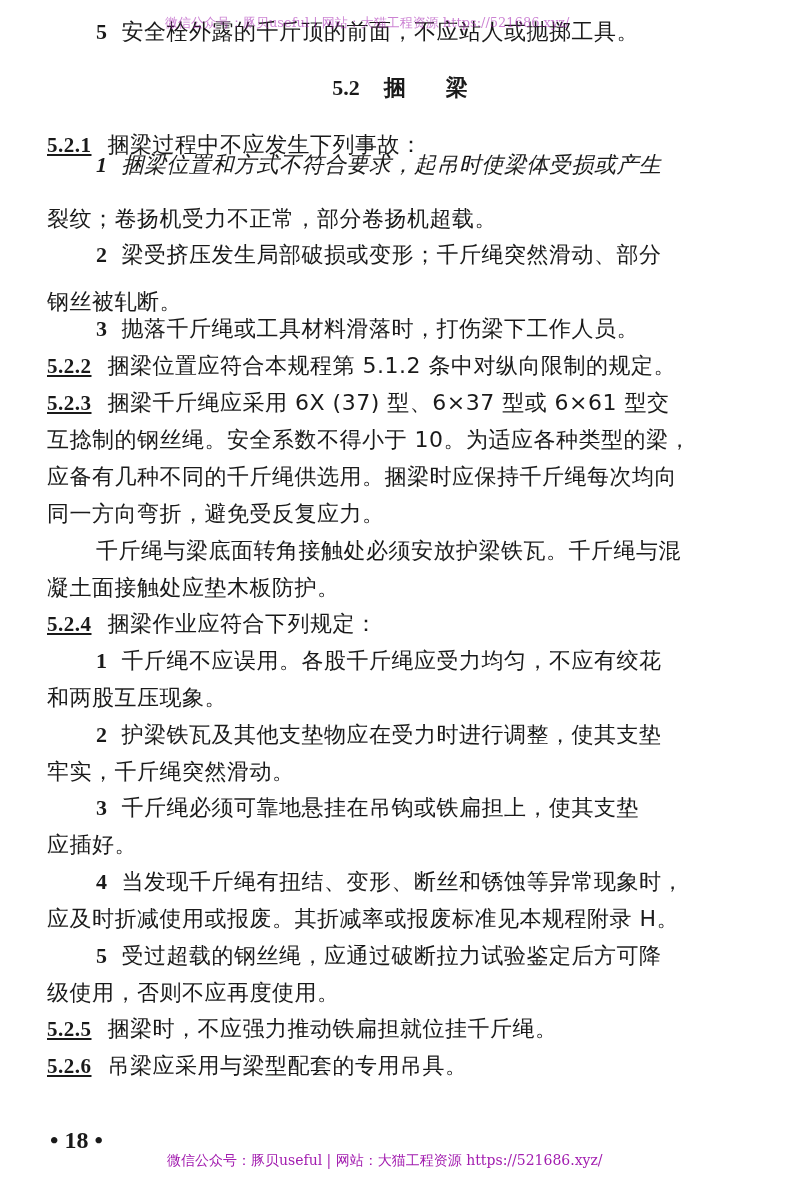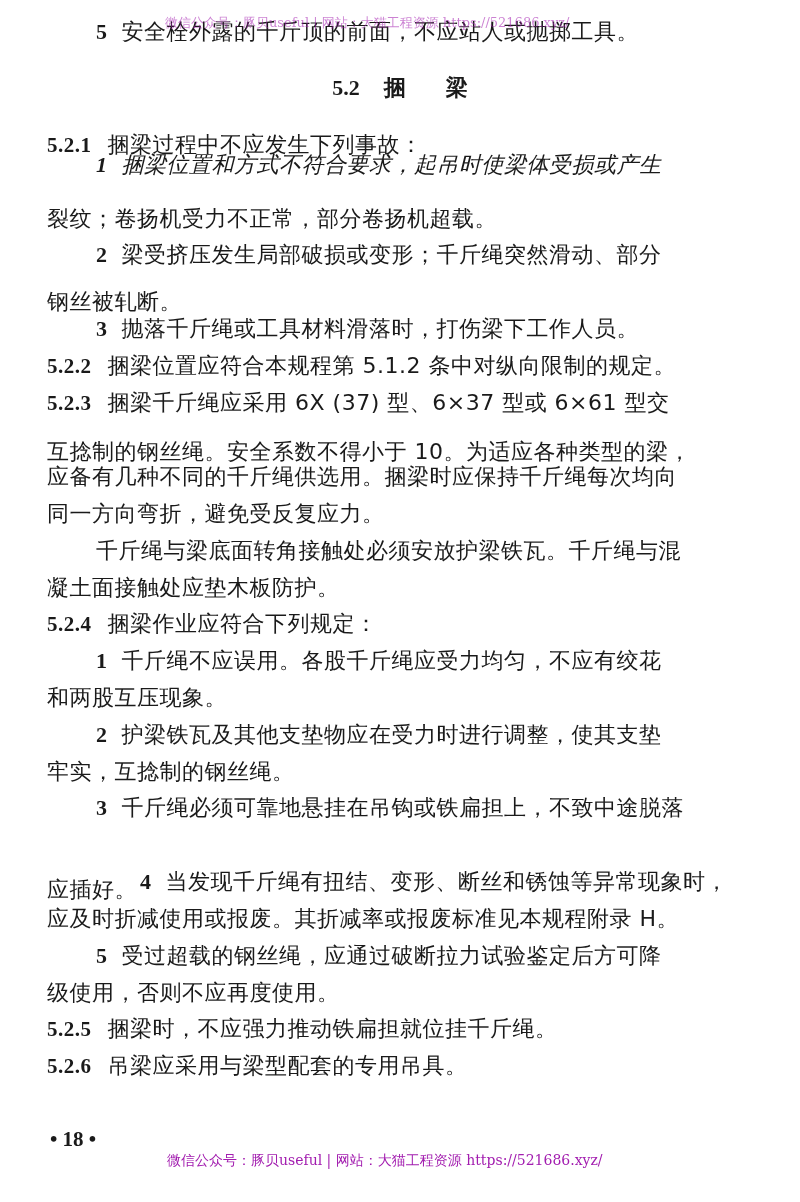--- a/index.html
+++ b/index.html
@@ -21,41 +21,42 @@
     font-family: "Liberation Serif", "DejaVu Serif", serif;
     font-weight: bold;
     font-size: 22px;
     margin-right: 14px;
   }
   .clause {
     font-family: "Liberation Serif", "DejaVu Serif", serif;
     font-weight: bold;
     font-size: 21px;
     margin-right: 16px;
+    text-decoration: underline;
   }
   .heading {
     position: absolute;
     left: 0; width: 800px;
     top: 73px;
     text-align: center;
     font-size: 22px;
     font-weight: bold;
     line-height: 30px;
   }
   .heading .hnum {
     font-family: "Liberation Serif", "DejaVu Serif", serif;
     margin-right: 24px;
   }
   .heading .hsp { display: inline-block; width: 40px; }
   .pagenum {
     position: absolute;
     left: 50px; top: 1127px;
     font-family: "Liberation Serif", "DejaVu Serif", serif;
     font-weight: bold;
-    font-size: 21px;
+    font-size: 24px;
   }
   .watermark {
     position: absolute;
     color: #a21caf;
     font-family: "DejaVu Serif", "Liberation Serif", serif;
     font-size: 14px;
     white-space: nowrap;
   }
   .wm-bottom { left: 167px; top: 1152px; }
   .wm-top { left: 165px; top: 14px; opacity: 0.55; font-size: 13px; }
@@ -89,42 +90,42 @@
     <span class="num">3</span><span>抛落千斤绳或工具材料滑落时，打伤梁下工作人员。</span>
   </div>
 
   <div class="line" style="top:351px;">
     <span class="clause">5.2.2</span><span>捆梁位置应符合本规程第 5.1.2 条中对纵向限制的规定。</span>
   </div>
 
   <div class="line" style="top:388px;">
     <span class="clause">5.2.3</span><span>捆梁千斤绳应采用 6X (37) 型、6×37 型或 6×61 型交</span>
   </div>
-  <div class="line" style="top:425px;margin-top:12px;">互捻制的钢丝绳。安全系数不得小于 10。为适应各种类型的梁，</div>
+  <div class="line" style="top:425px;">互捻制的钢丝绳。安全系数不得小于 10。为适应各种类型的梁，</div>
   <div class="line" style="top:462px;">应备有几种不同的千斤绳供选用。捆梁时应保持千斤绳每次均向</div>
   <div class="line" style="top:499px;">同一方向弯折，避免受反复应力。</div>
   <div class="line indent" style="top:536px;">千斤绳与梁底面转角接触处必须安放护梁铁瓦。千斤绳与混</div>
   <div class="line" style="top:573px;">凝土面接触处应垫木板防护。</div>
 
   <div class="line" style="top:609px;">
     <span class="clause">5.2.4</span><span>捆梁作业应符合下列规定：</span>
   </div>
   <div class="line indent" style="top:646px;">
     <span class="num">1</span><span>千斤绳不应误用。各股千斤绳应受力均匀，不应有绞花</span>
   </div>
   <div class="line" style="top:683px;">和两股互压现象。</div>
   <div class="line indent" style="top:720px;text-align:center;">
     <span class="num">2</span><span>护梁铁瓦及其他支垫物应在受力时进行调整，使其支垫</span>
   </div>
-  <div class="line" style="top:757px;">牢实，互捻制的钢丝绳。</div>
+  <div class="line" style="top:757px;">牢实，千斤绳突然滑动。</div>
   <div class="line indent" style="top:793px;">
-    <span class="num">3</span><span>千斤绳必须可靠地悬挂在吊钩或铁扁担上，不致中途脱落</span>
+    <span class="num">3</span><span>千斤绳必须可靠地悬挂在吊钩或铁扁担上，使其支垫</span>
   </div>
-  <div class="line" style="top:830px;margin-top:45px;">应插好。</div>
-  <div class="line indent" style="top:867px;margin-left:44px;">
+  <div class="line" style="top:830px;">应插好。</div>
+  <div class="line indent" style="top:867px;">
     <span class="num">4</span><span>当发现千斤绳有扭结、变形、断丝和锈蚀等异常现象时，</span>
   </div>
   <div class="line" style="top:904px;">应及时折减使用或报废。其折减率或报废标准见本规程附录 H。</div>
   <div class="line indent" style="top:941px;">
     <span class="num">5</span><span>受过超载的钢丝绳，应通过破断拉力试验鉴定后方可降</span>
   </div>
   <div class="line" style="top:978px;">级使用，否则不应再度使用。</div>
 
   <div class="line" style="top:1014px;">
     <span class="clause">5.2.5</span><span>捆梁时，不应强力推动铁扁担就位挂千斤绳。</span>

